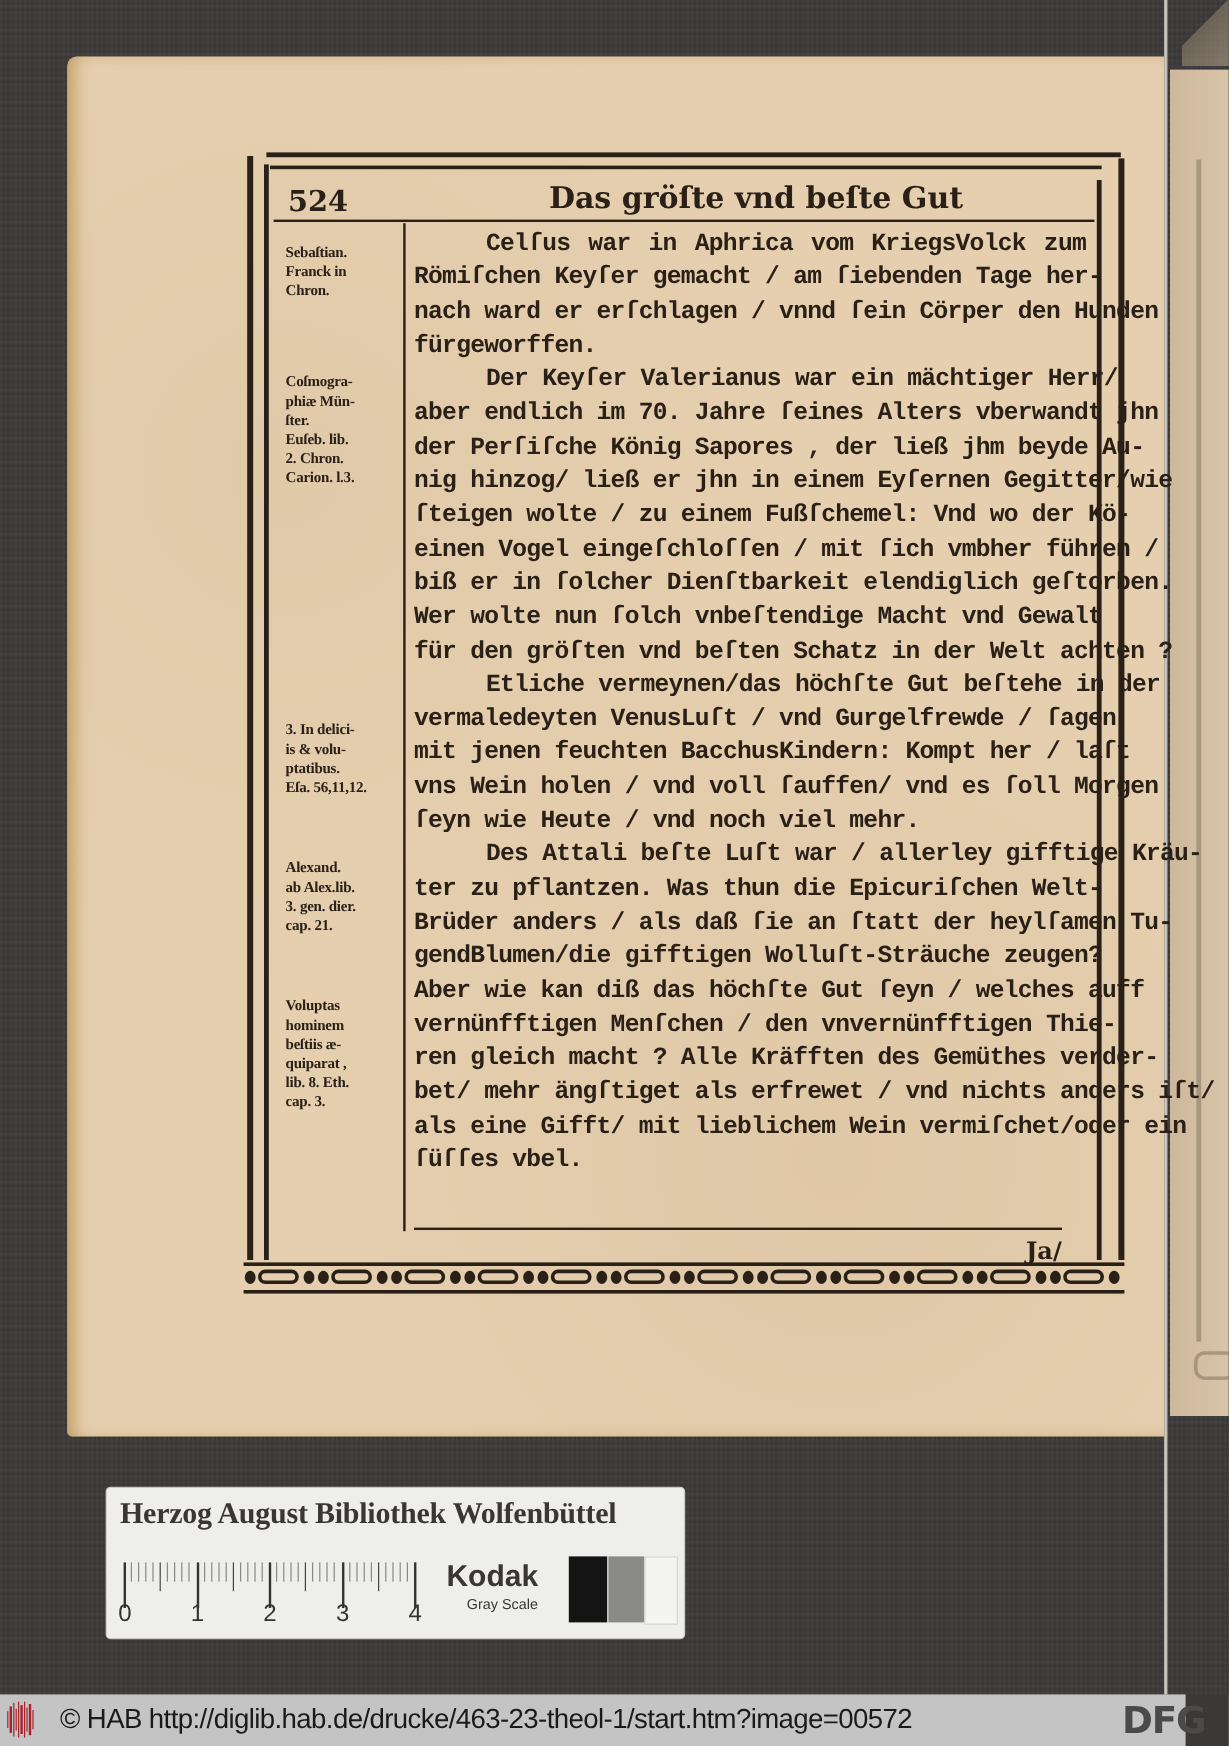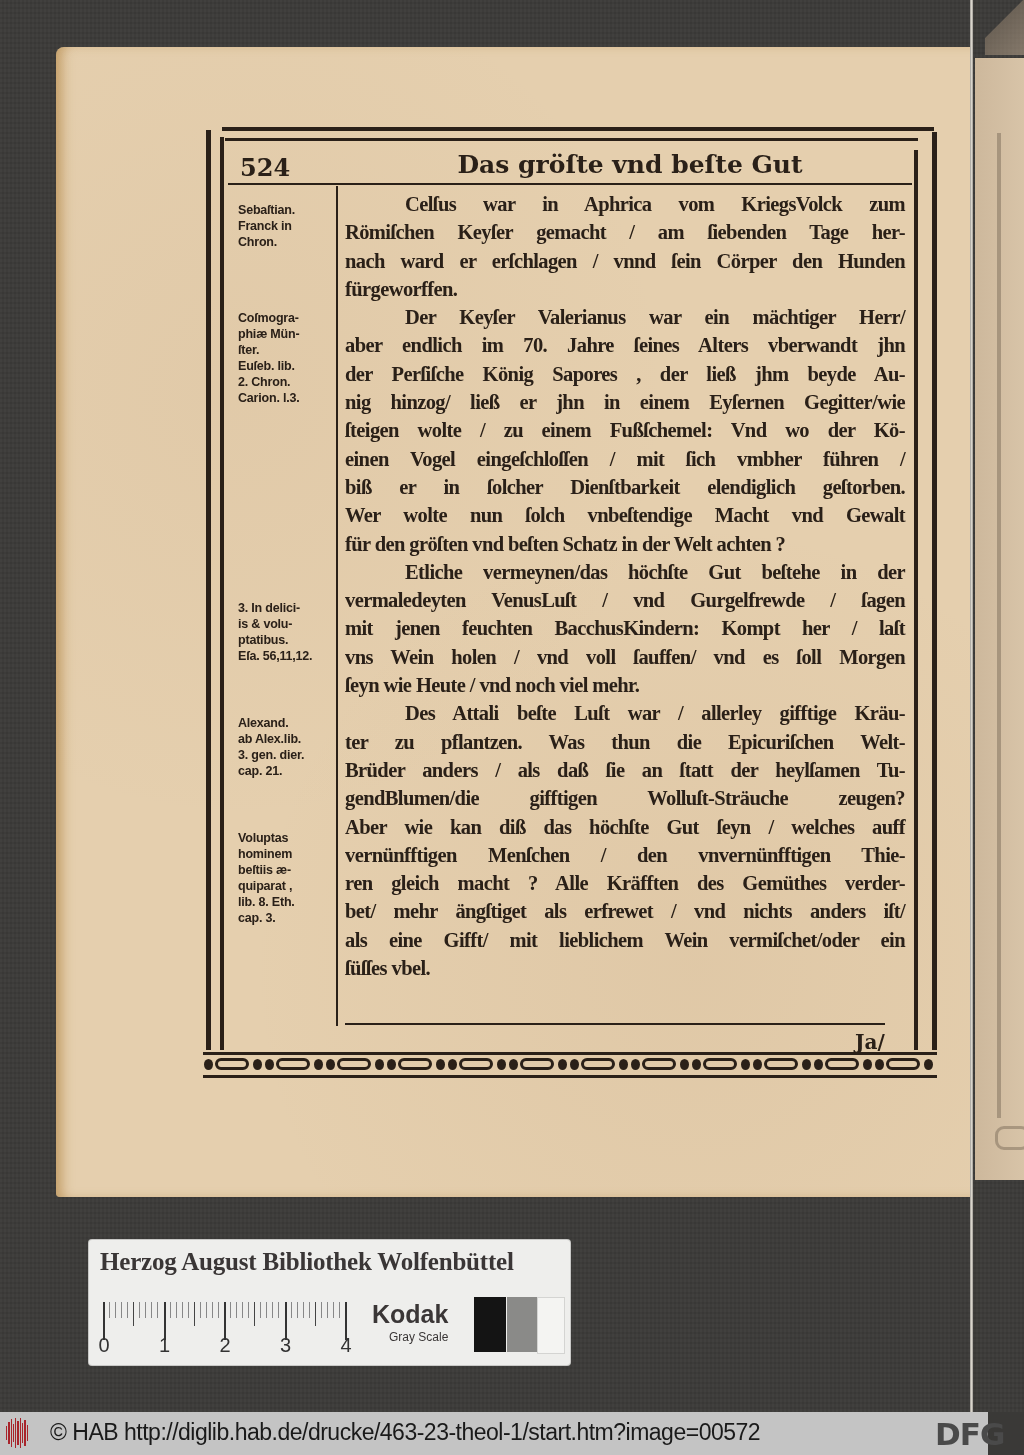--- a/index.html
+++ b/index.html
@@ -69,26 +69,26 @@
       font-family: "DejaVu Serif", serif;
     }
     .running-head {
       position:absolute; left:380px; top:150px; width:500px; text-align:center;
       font-size:25px; font-weight:bold; font-family: "DejaVu Serif", serif;
     }
     
     .margin-notes { position:absolute; left:238px; top:202px; width:98px; }
     .margin-note {
       position:absolute; left:0; font-size:12.5px; line-height:16px; font-weight:bold;
-      font-family: Liberation Sans, sans-serif; white-space: pre-line; letter-spacing:-0.2px;
+      font-family: Liberation Serif, serif; white-space: pre-line; letter-spacing:-0.2px;
     }
     
     .body-text {
       position:absolute; left:345px; top:190px; width:560px;
-      font-family: Liberation Serif, serif; font-size:20.5px; line-height:28.3px;
+      font-family: Liberation Mono, monospace; font-size:20.5px; line-height:28.3px;
       font-weight:bold; letter-spacing:-0.6px;
     }
     .body-line { white-space: nowrap; height:28.3px; overflow:visible; text-align: justify; text-align-last: justify; }
     .body-line.last { text-align-last: left; }
     .body-line.indent { padding-left:60px; }
     .catchword {
       position:absolute; left:855px; top:1030px; font-size:20px; font-weight:bold;
       font-family: "DejaVu Serif", serif;
     }
     

